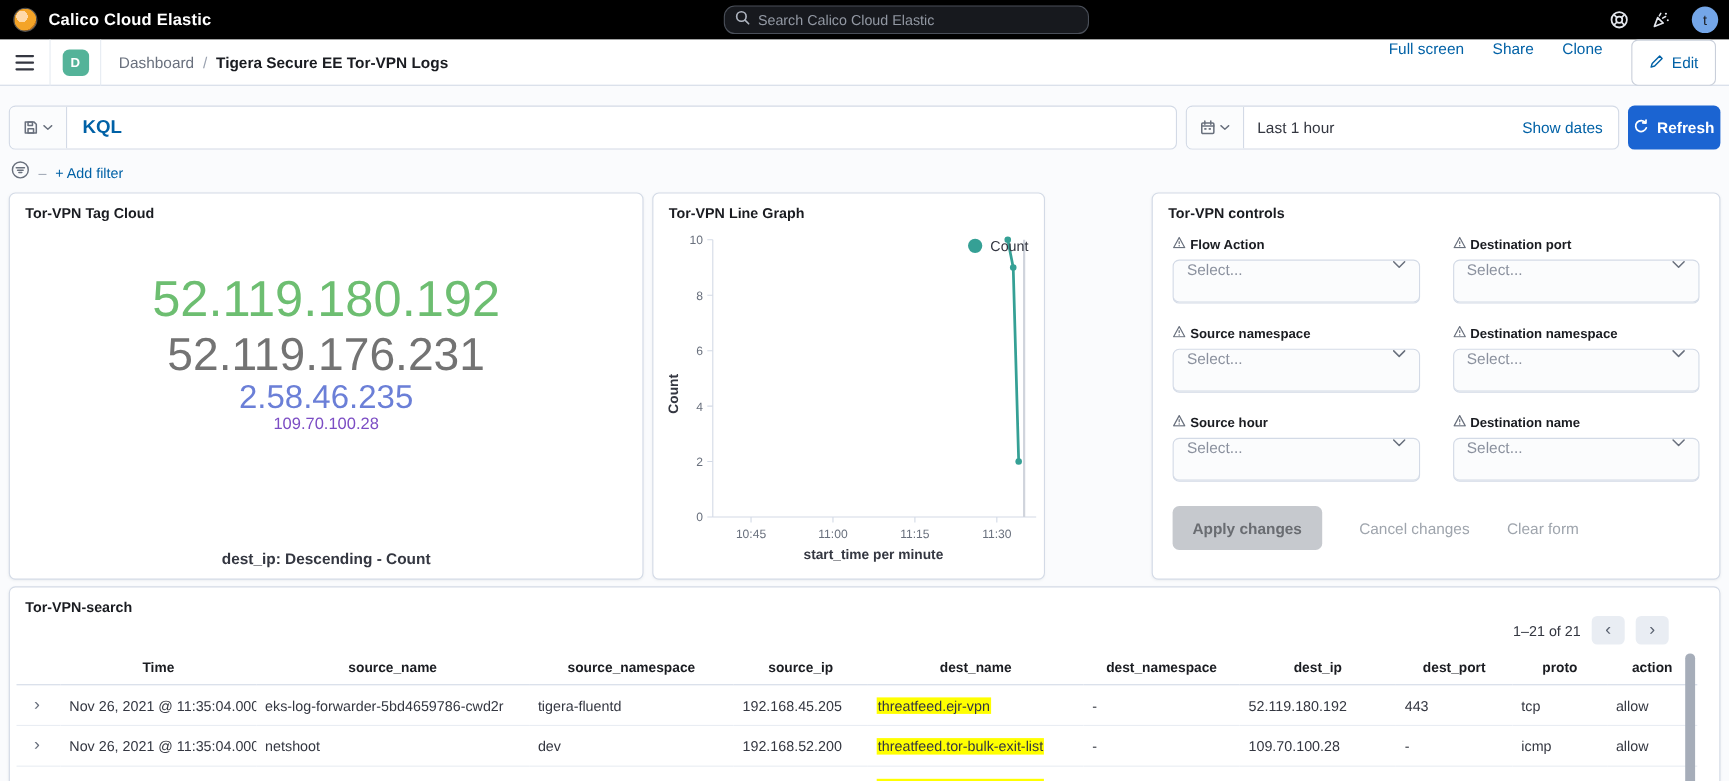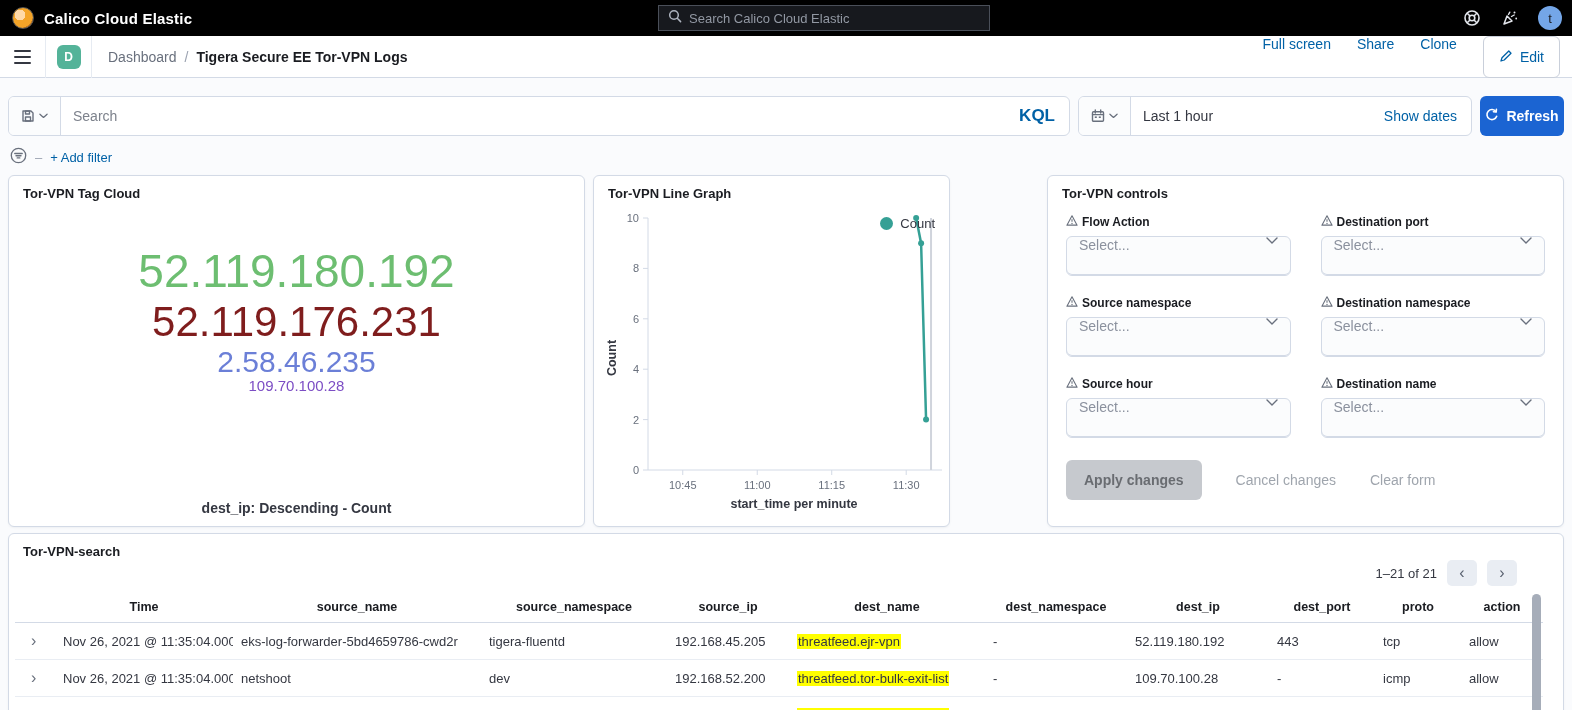--- a/index.html
+++ b/index.html
@@ -5,21 +5,21 @@
   * { margin:0; padding:0; box-sizing:border-box; }
   html,body { width:1572px; height:710px; overflow:hidden; }
   body { font-family:"Liberation Sans","DejaVu Sans",sans-serif; background:#fafbfd; color:#343741; }
   .page { position:relative; width:1572px; height:710px; }
 
   
   .topbar { position:absolute; top:0; left:0; width:1572px; height:36px; background:#000; display:flex; align-items:center; }
   .brand { display:flex; align-items:center; gap:10px; padding-left:12px; }
   .logo { width:22px; height:22px; border-radius:50%; background:radial-gradient(circle at 35% 35%, #ffd9a8 0 28%, #f4a428 29% 70%, #c87b1e 71%); border:1px solid #555; }
   .brand-name { color:#fff; font-size:15px; font-weight:bold; letter-spacing:.2px; }
-  .top-search { position:absolute; left:658px; top:5px; width:332px; height:26px; background:#17191e; border:1px solid #4a4f59; border-radius:0; display:flex; align-items:center; gap:7px; padding:0 9px; }
+  .top-search { position:absolute; left:658px; top:5px; width:332px; height:26px; background:#17191e; border:1px solid #4a4f59; border-radius:10px; display:flex; align-items:center; gap:7px; padding:0 9px; }
   .top-search svg { flex:0 0 auto; }
   .top-search input { background:transparent; border:none; outline:none; color:#aeb4bf; font-size:13px; width:100%; font-family:inherit; }
   .top-search input::placeholder { color:#9298a3; }
   .top-icons { position:absolute; right:10px; top:0; height:36px; display:flex; align-items:center; gap:18px; }
   .top-icon { width:20px; height:20px; display:flex; align-items:center; justify-content:center; cursor:pointer; }
   .avatar { width:24px; height:24px; border-radius:50%; background:#74a6e8; color:#1a1c21; font-size:13px; display:flex; align-items:center; justify-content:center; }
 
   
   .navbar { position:absolute; top:36px; left:0; width:1572px; height:42px; background:#fff; border-bottom:1px solid #d3dae6; display:flex; align-items:center; }
   .hamburger { width:46px; height:42px; display:flex; flex-direction:column; justify-content:center; align-items:center; gap:4px; border-right:1px solid #e6ebf2; cursor:pointer; }
@@ -170,21 +170,20 @@
       <div class="query-addon">
         <svg width="14" height="14" viewBox="0 0 14 14">
             <path class="st" d="M2 2 h8 l2 2 v8 h-10 z"></path>
             <rect x="4.5" y="8" width="5" height="4" class="st"></rect>
             <rect x="4.5" y="2" width="4" height="3" class="st"></rect>
           </svg>
         <svg width="9" height="6" viewBox="0 0 10 6">
             <polyline points="1,1 5,4.6 9,1" class="st"></polyline>
           </svg>
       </div>
-      <input type="text" placeholder="Search" style="">
       <span class="kql">KQL</span>
     </div>
     <div class="datepicker">
       <div class="date-addon">
         <svg width="14" height="14" viewBox="0 0 14 14">
             <rect x="1.5" y="2.8" width="11" height="9.5" rx="1" class="st"></rect>
             <line x1="4.3" y1="1" x2="4.3" y2="4" class="st"></line>
             <line x1="9.7" y1="1" x2="9.7" y2="4" class="st"></line>
             <line x1="1.5" y1="5.6" x2="12.5" y2="5.6" class="st"></line>
             <rect x="3.8" y="7.4" width="2" height="1.6" fill="#69707d"></rect>
@@ -218,21 +217,21 @@
         </svg>
     </span>
     <span class="filter-dash">–</span>
     <span class="add-filter">+ Add filter</span>
   </div>
 
   <div class="panel panel-tagcloud">
     <div class="panel-title">Tor-VPN Tag Cloud</div>
     <div class="tagcloud">
       <span class="tag" style="color: rgb(109, 190, 113); font-size: 46px;">52.119.180.192</span>
-      <span class="tag" style="color: #7f1d1d; font-size: 42px;">52.119.176.231</span>
+      <span class="tag" style="color: #737373; font-size: 42px;">52.119.176.231</span>
       <span class="tag" style="color: rgb(107, 127, 215); font-size: 30px;">2.58.46.235</span>
       <span class="tag" style="color: rgb(124, 77, 196); font-size: 15px;">109.70.100.28</span>
     </div>
     <div class="tag-caption">dest_ip: Descending - Count</div>
   </div>
 
   <div class="panel panel-linegraph">
     <div class="panel-title">Tor-VPN Line Graph</div>
     <div class="chart-wrap">
       <svg id="line-svg" width="412" height="312" viewBox="0 0 412 312">

